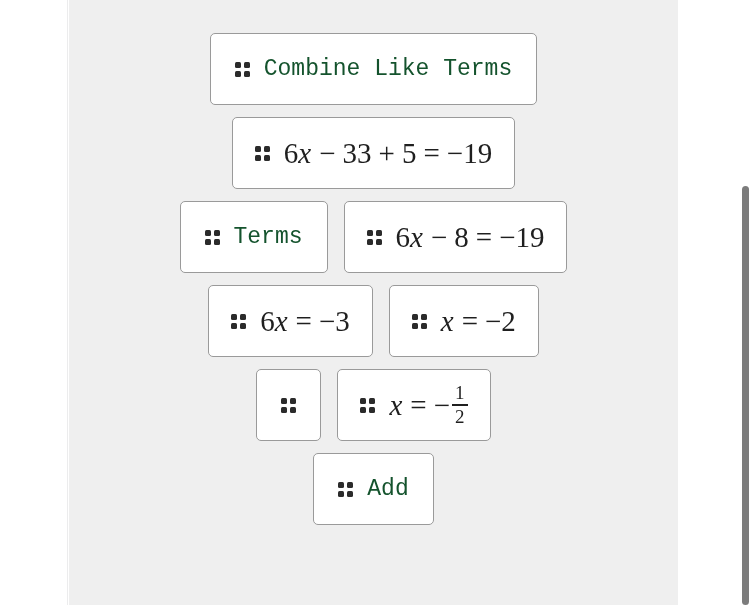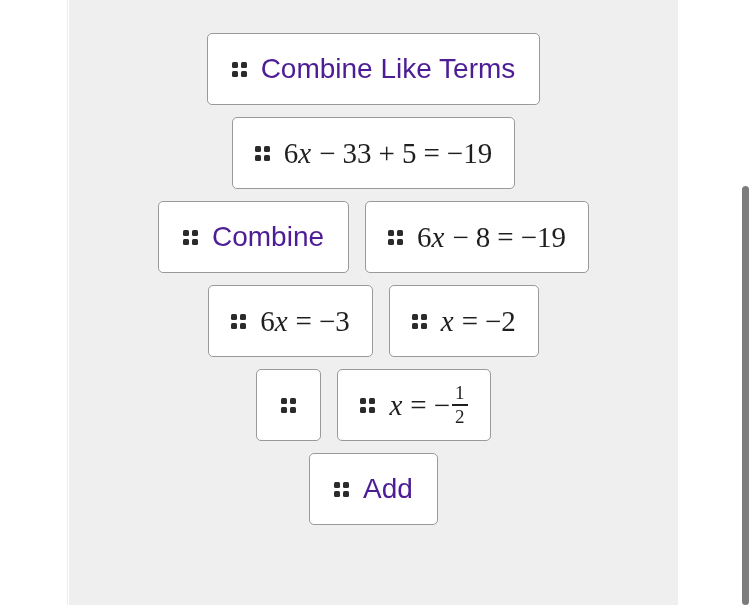--- a/index.html
+++ b/index.html
@@ -85,23 +85,23 @@
   }
   .handle i {
     display: block;
     width: 6px;
     height: 6px;
     background: #2b2b2b;
     border-radius: 1.5px;
   }
 
   .tile-label {
-    font-family: Liberation Sans, sans-serif;
-    font-size: 28px;
-    color: #4c1d95;
+    font-family: Liberation Mono, monospace;
+    font-size: 23px;
+    color: #14532d;
     line-height: 1;
     white-space: nowrap;
   }
 
   
   .math-expr {
     font-family: "Liberation Serif", "DejaVu Serif", serif;
     font-size: 29px;
     color: #1f1f1f;
     line-height: 1;
@@ -198,21 +198,21 @@
       </div>
 
       <div class="row">
         <div class="tile">
           <span class="handle">
             <i></i>
               <i></i>
               <i></i>
               <i></i>
           </span>
-          <span class="tile-label">Combine</span>
+          <span class="tile-label">Terms</span>
         </div>
         <div class="tile math">
           <span class="handle">
             <i></i>
               <i></i>
               <i></i>
               <i></i>
           </span>
           <span class="math-expr">
             <span>6</span>

